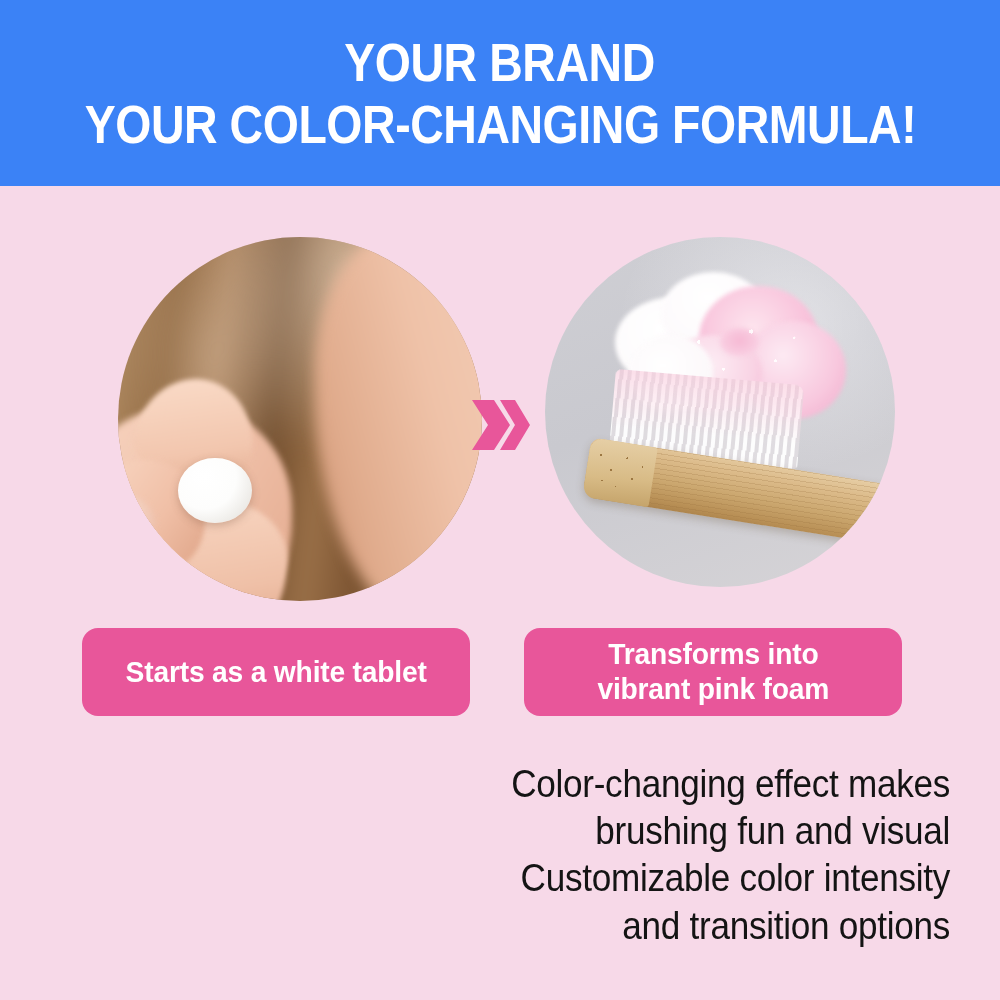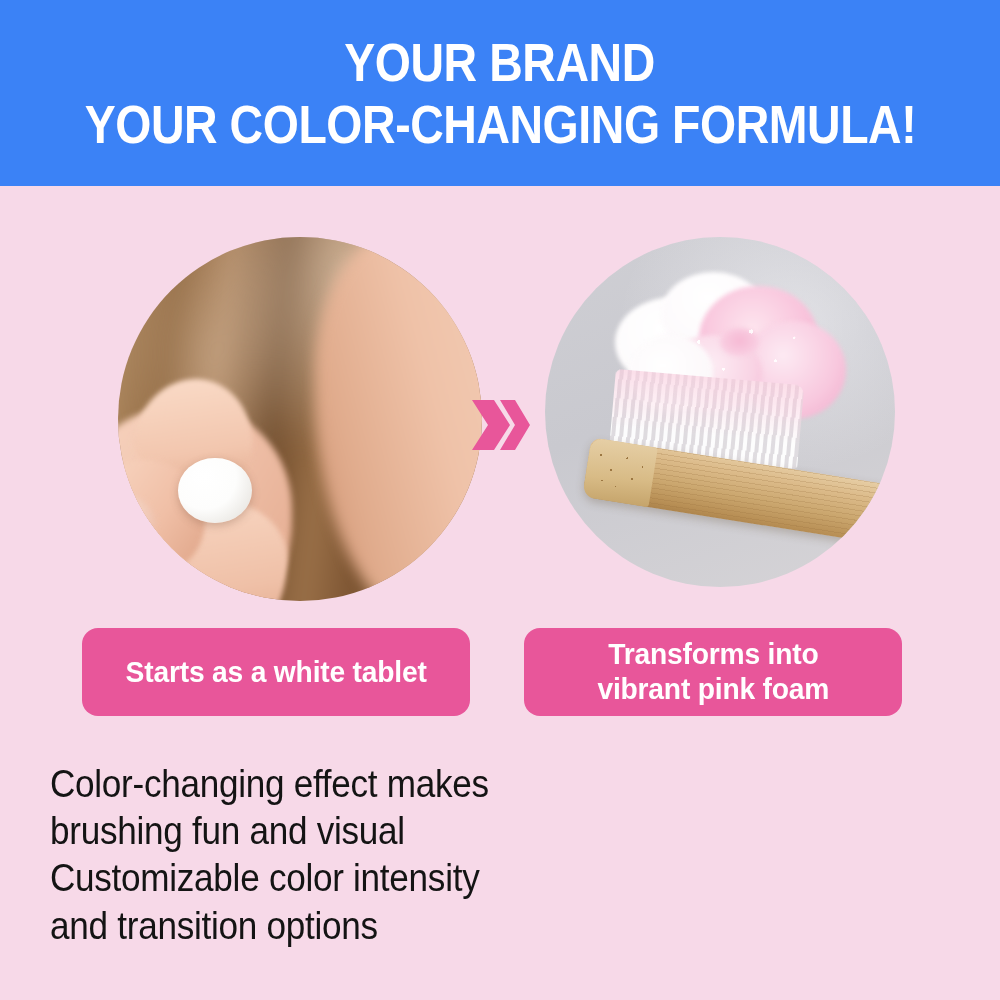--- a/index.html
+++ b/index.html
@@ -389,21 +389,21 @@
   .pill-text .line {
     display: block;
   }
 
   
   #body-copy {
     position: absolute;
     left: 0;
     top: 760px;
     width: 1000px;
-    text-align: left;
+    text-align: right;
     color: #141414;
     font-family: "Liberation Sans Narrow", "Liberation Sans", sans-serif;
     font-size: 39px;
     font-weight: normal;
     line-height: 1.21;
     letter-spacing: -0.3px;
   }
   #body-copy .line {
     display: block;
     transform: scaleX(0.9);

